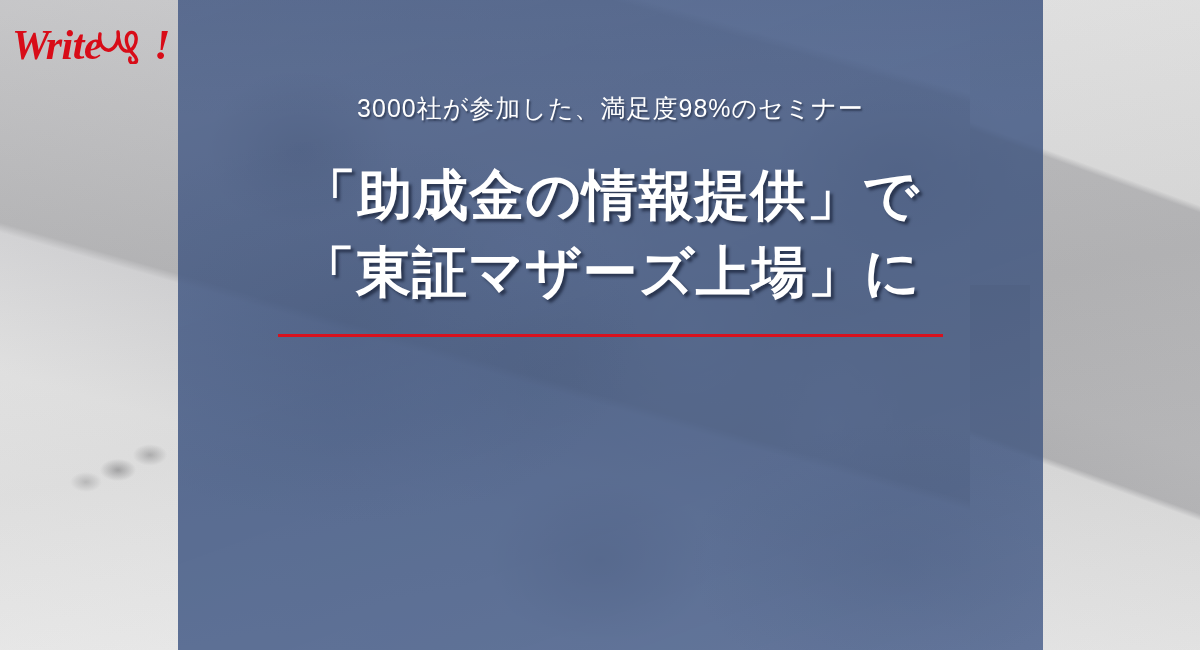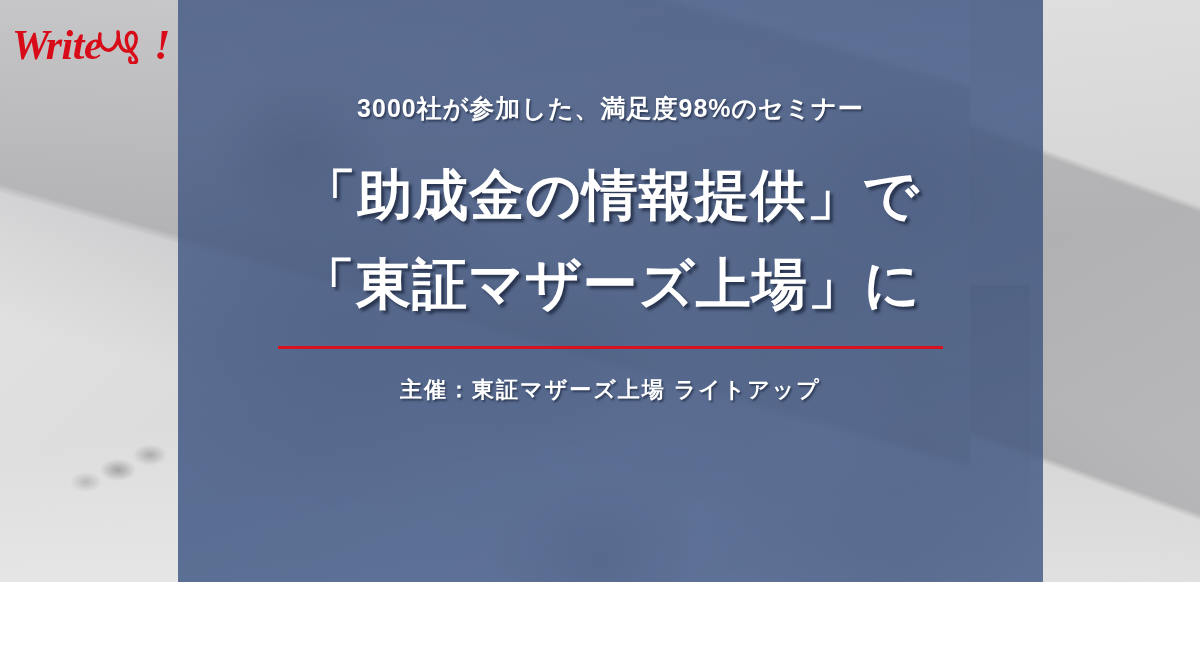--- a/index.html
+++ b/index.html
@@ -3,21 +3,21 @@
 <meta charset="utf-8">
 <style>
   html, body {
     margin: 0;
     padding: 0;
     background: #ffffff;
   }
   #banner {
     position: relative;
     width: 1200px;
-    height: 582px;
+    height: 650px;
     overflow: hidden;
     font-family: "Liberation Sans", "DejaVu Sans", sans-serif;
     background: #d9d9d9;
     user-select: none;
   }
 
   
   .photo-base {
     position: absolute;
     inset: 0;
@@ -152,30 +152,30 @@
     z-index: 20;
     display: flex;
     flex-direction: column;
     align-items: center;
     text-align: center;
     color: #ffffff;
   }
   .kicker {
     margin-top: 92px;
     font-size: 25px;
-    font-weight: bold;
+    font-weight: normal;
     letter-spacing: 1px;
     color: #ffffff;
     text-shadow: 1.5px 1.5px 2px rgba(35,45,70,.75);
   }
   .headline {
     margin-top: 34px;
     display: flex;
     flex-direction: column;
-    gap: 16px;
+    gap: 4px;
   }
   .headline .line {
     font-size: 55px;
     font-weight: bold;
     line-height: 1.32;
     letter-spacing: 1px;
     color: #ffffff;
     text-shadow: 3px 3px 3px rgba(30,40,64,.80);
     white-space: nowrap;
   }
@@ -223,16 +223,15 @@
 
     <div class="kicker">3000社が参加した、満足度98%のセミナー</div>
 
     <div class="headline">
       <div class="line">「助成金の情報提供」で</div>
       <div class="line">「東証マザーズ上場」に</div>
     </div>
 
     <div class="rule"></div>
 
-    <div class="host">主催：東証マザーズ上場 ライトアップ</div>
 
   </div>
 </div>
 
 </body></html>

